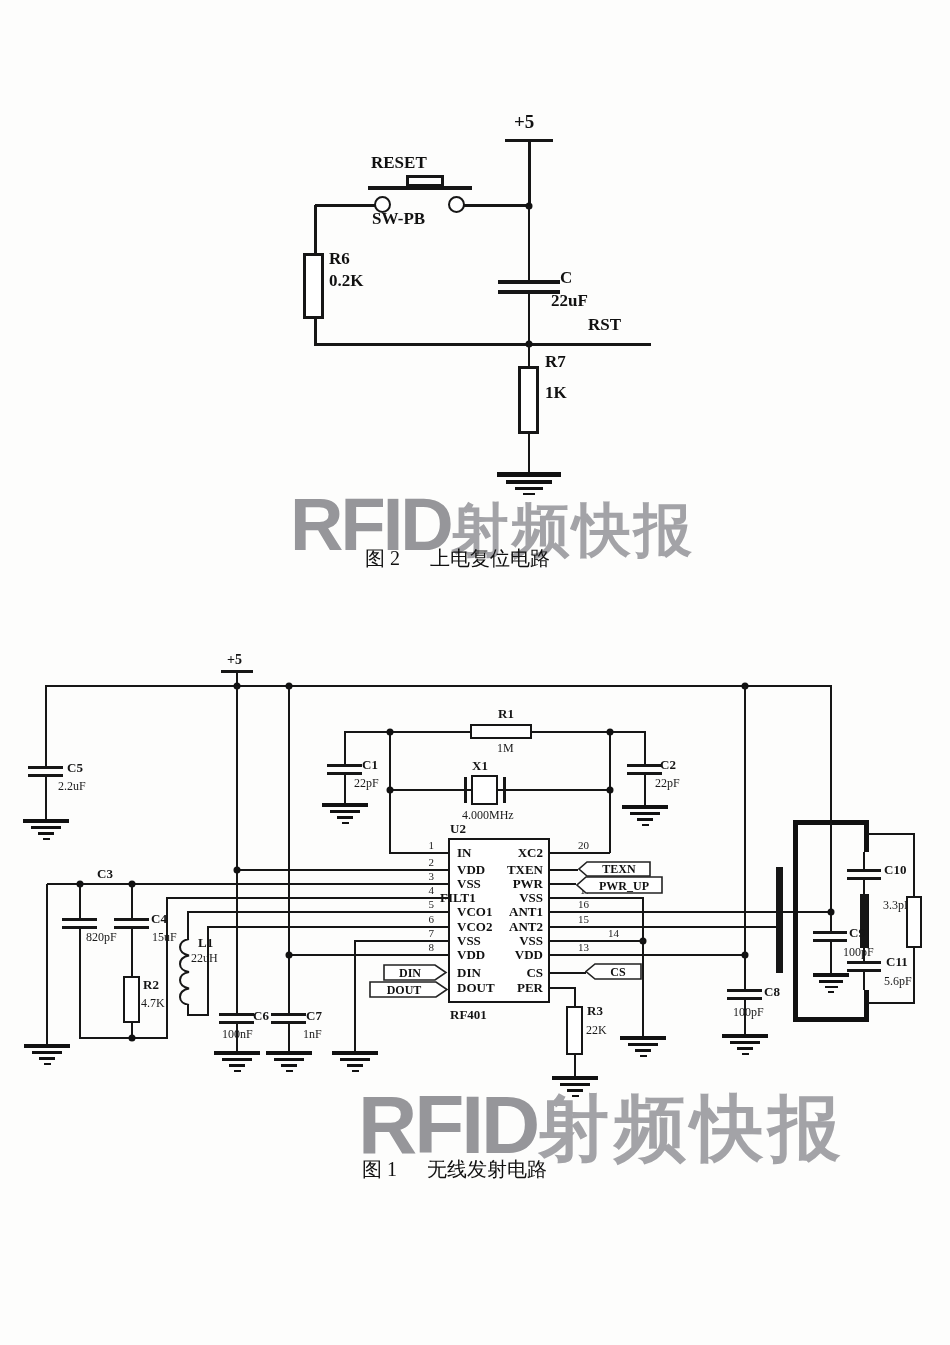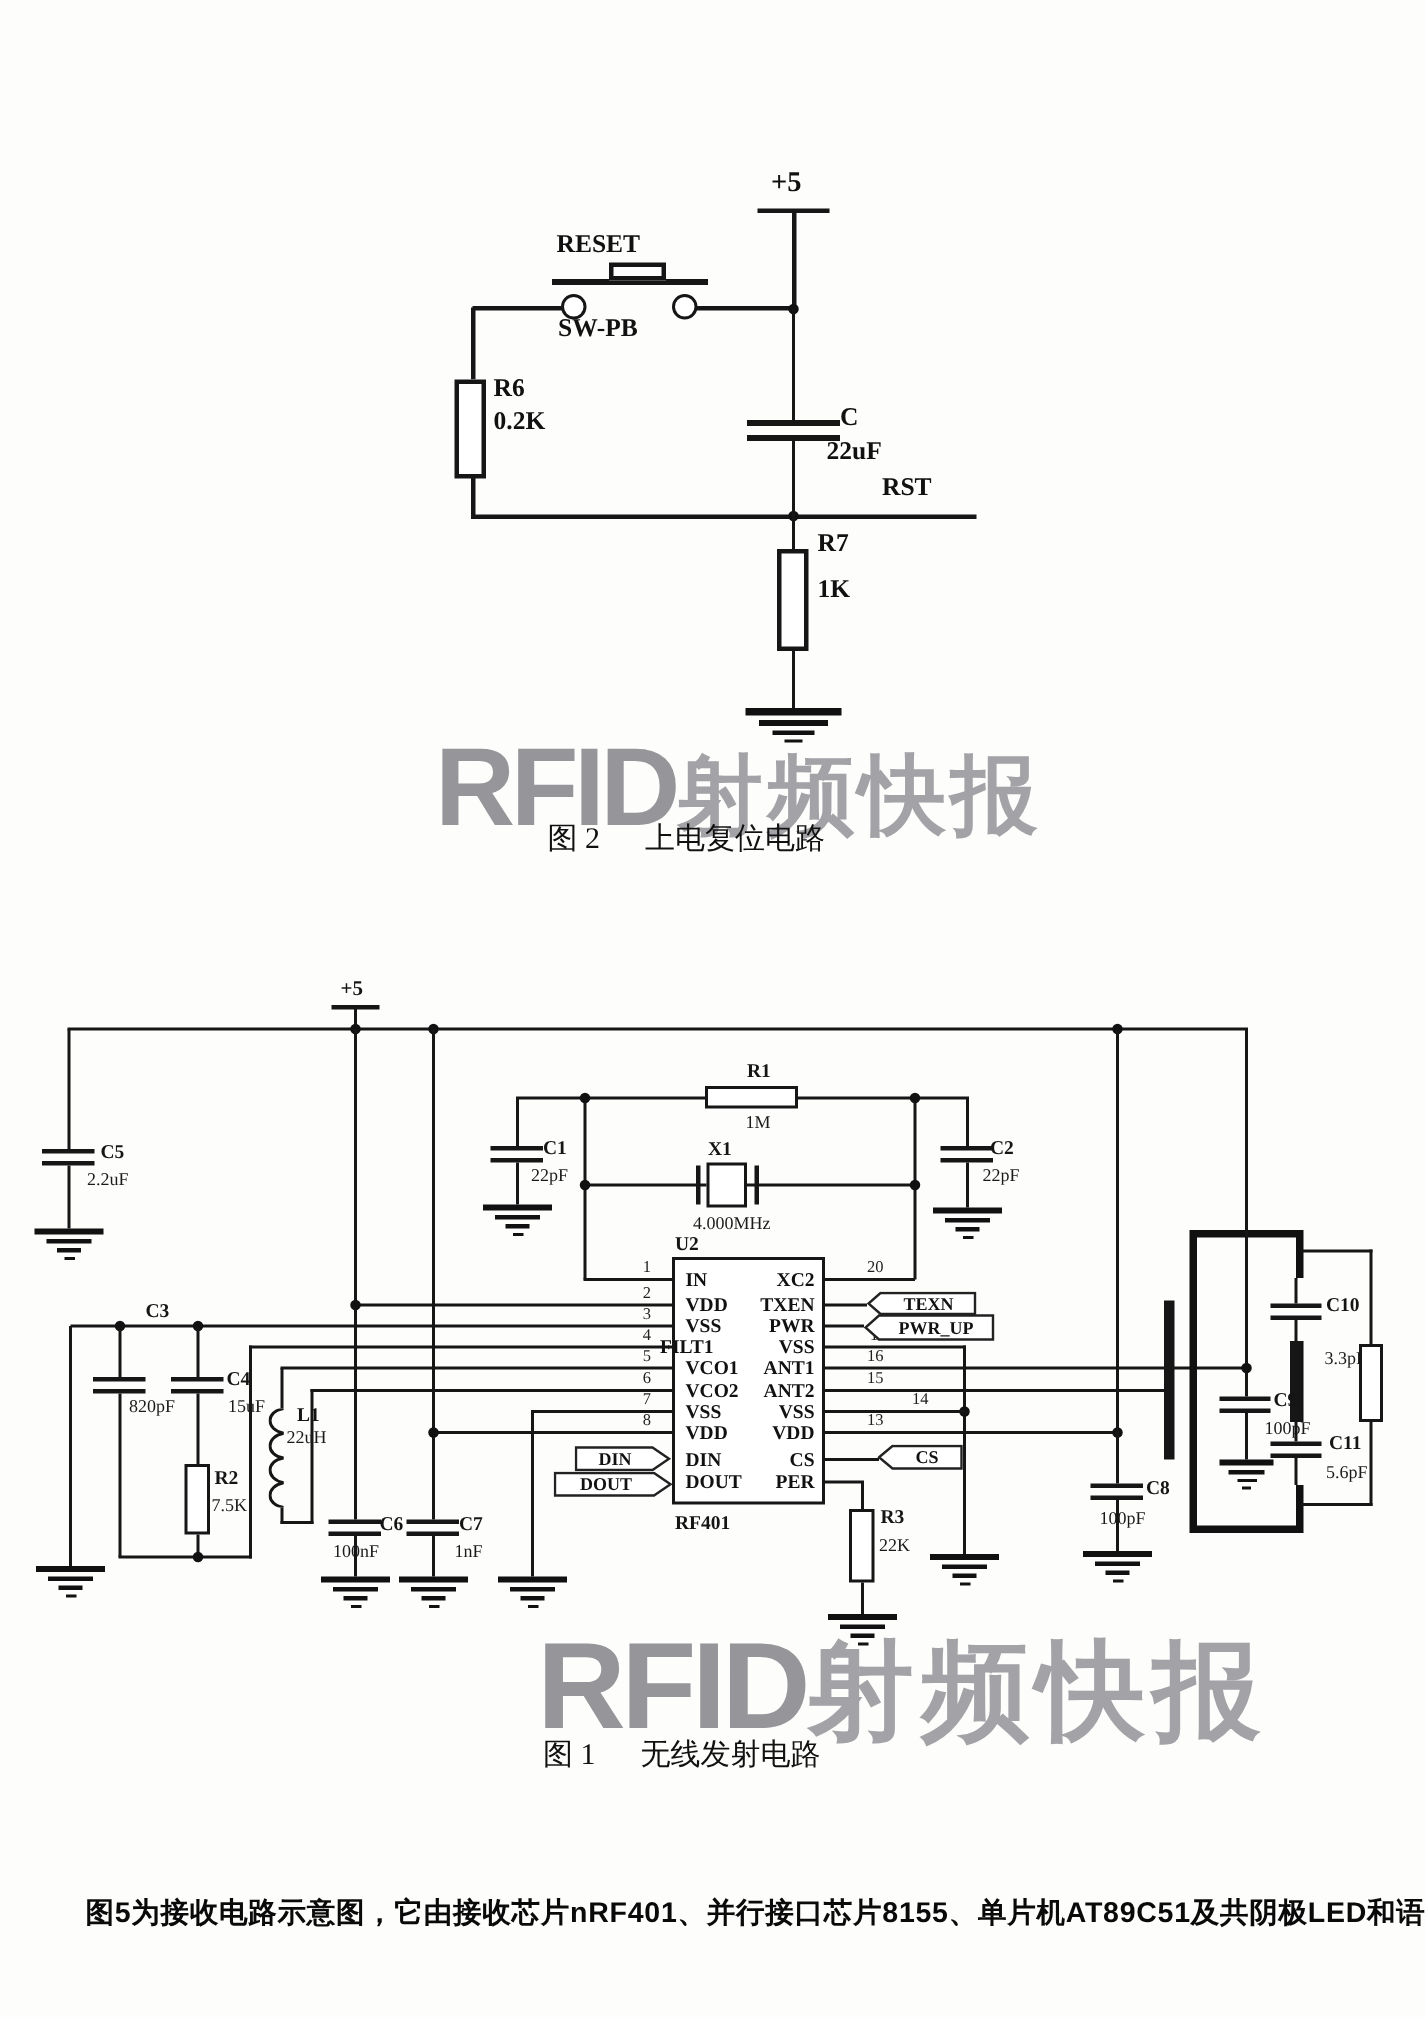--- a/index.html
+++ b/index.html
@@ -228,21 +228,21 @@
   <div class="lbl2" style="left:86px;top:930px">820pF</div>
   <i class="w" style="left:131px;top:885px;width:2px;height:33px"></i>
   <i class="w" style="left:114px;top:918px;width:35px;height:3px"></i>
   <i class="w" style="left:114px;top:926px;width:35px;height:3px"></i>
   <i class="w" style="left:131px;top:929px;width:2px;height:47px"></i>
   <div class="cmp" style="left:123px;top:976px;width:17px;height:47px"></div>
   <i class="w" style="left:131px;top:1023px;width:2px;height:16px"></i>
   <div class="lbl" style="left:151px;top:911px">C4</div>
   <div class="lbl2" style="left:152px;top:930px">15uF</div>
   <div class="lbl" style="left:143px;top:977px">R2</div>
-  <div class="lbl2" style="left:141px;top:996px">7.5K</div>
+  <div class="lbl2" style="left:141px;top:996px">4.7K</div>
   <i class="w" style="left:79px;top:1037px;width:89px;height:2px"></i>
   <i class="dot" style="left:132px;top:1038px"></i>
   <i class="w" style="left:166px;top:897px;width:2px;height:142px"></i>
   <i class="w" style="left:166px;top:897px;width:282px;height:2px"></i>
   <i class="w" style="left:187px;top:911px;width:261px;height:2px"></i>
   <i class="w" style="left:187px;top:912px;width:2px;height:27px"></i>
   <svg class="flag" style="left:179px;top:939px" width="18" height="66" viewBox="0 0 18 66">
     <path d="M10,0 C-2,2 -2,14 10,16.5 C-2,19 -2,31 10,33 C-2,35 -2,47 10,49.5 C-2,52 -2,64 10,66" fill="none" stroke="#161616" stroke-width="2"></path>
   </svg>
   <div class="lbl" style="left:198px;top:935px">L1</div>
@@ -381,15 +381,14 @@
       <i></i>
     </div>
   <div class="lbl" style="left:849px;top:925px;z-index:2">C9</div>
   <div class="lbl2" style="left:843px;top:945px;z-index:2">100pF</div>
 
   <div class="capline" style="left:362px;top:1156px">
     <span>图 1</span>
     <span>无线发射电路</span>
   </div>
 
-  <div class="para" style="left:57px;top:1262px">图5为接收电路示意图，它由接收芯片nRF401、并行接口芯片8155、单片机AT89C51及共阴极LED和语</div>
 
 </div>
 
 </body></html>

